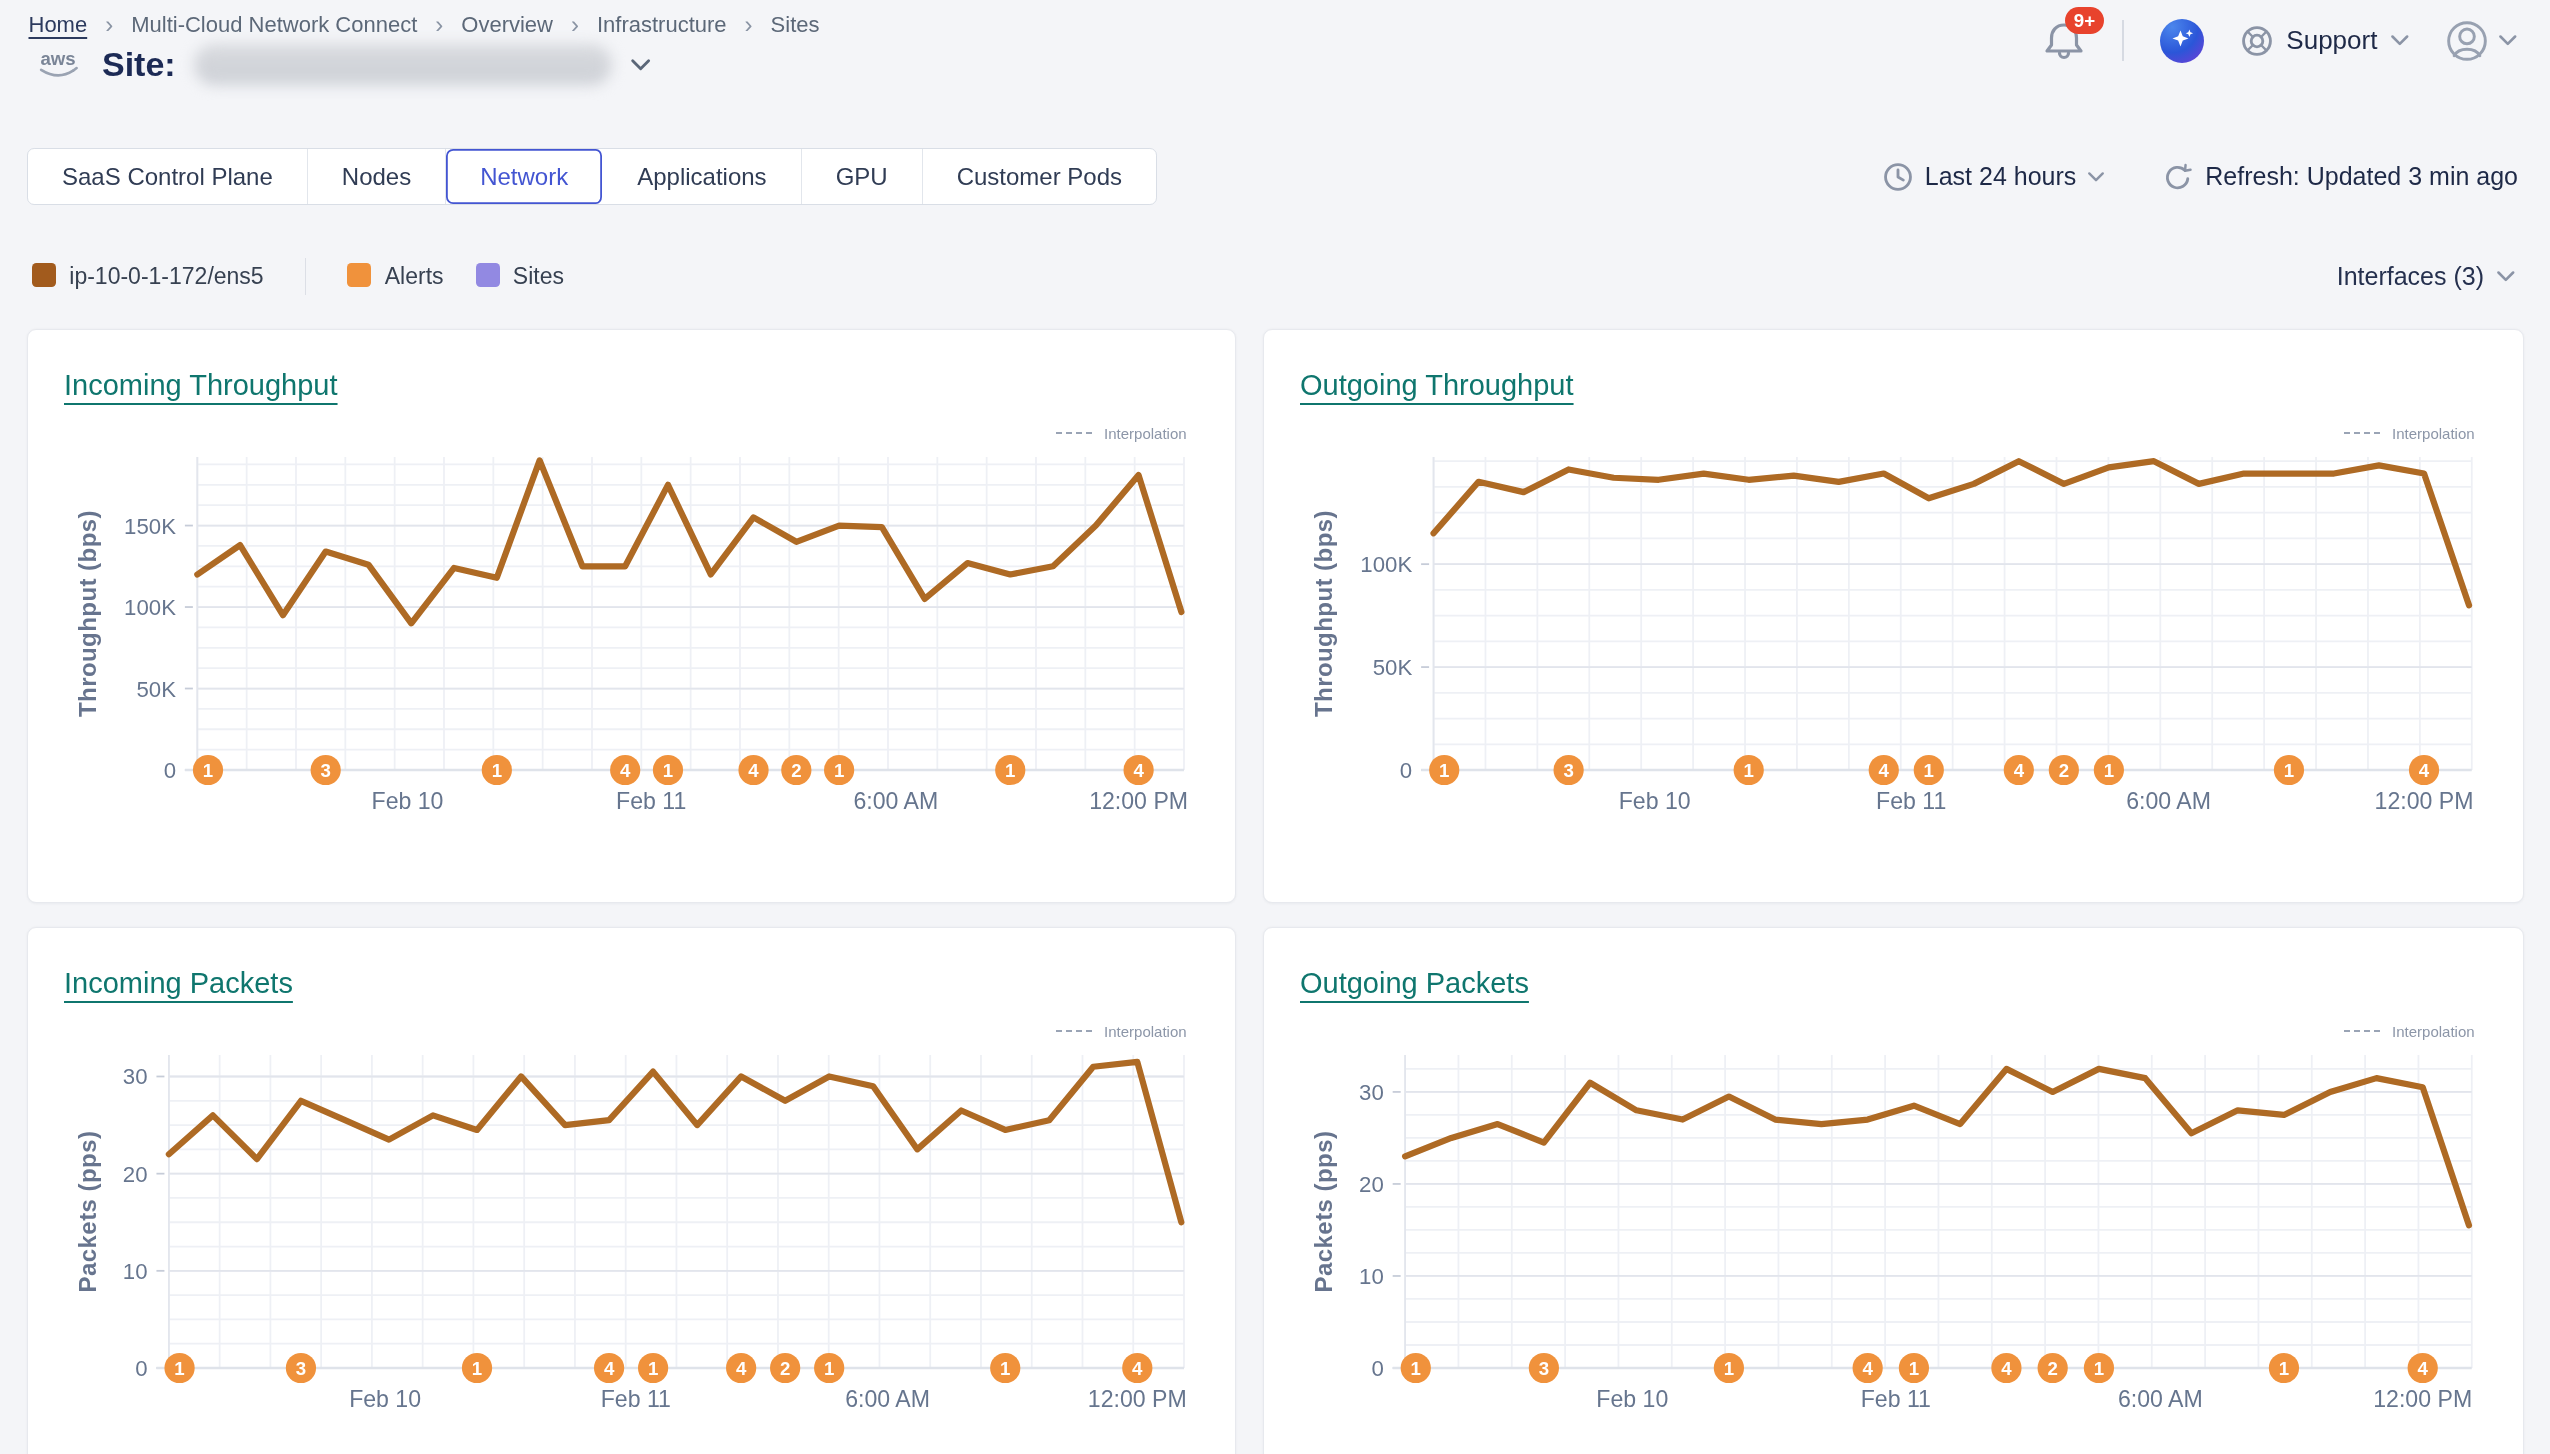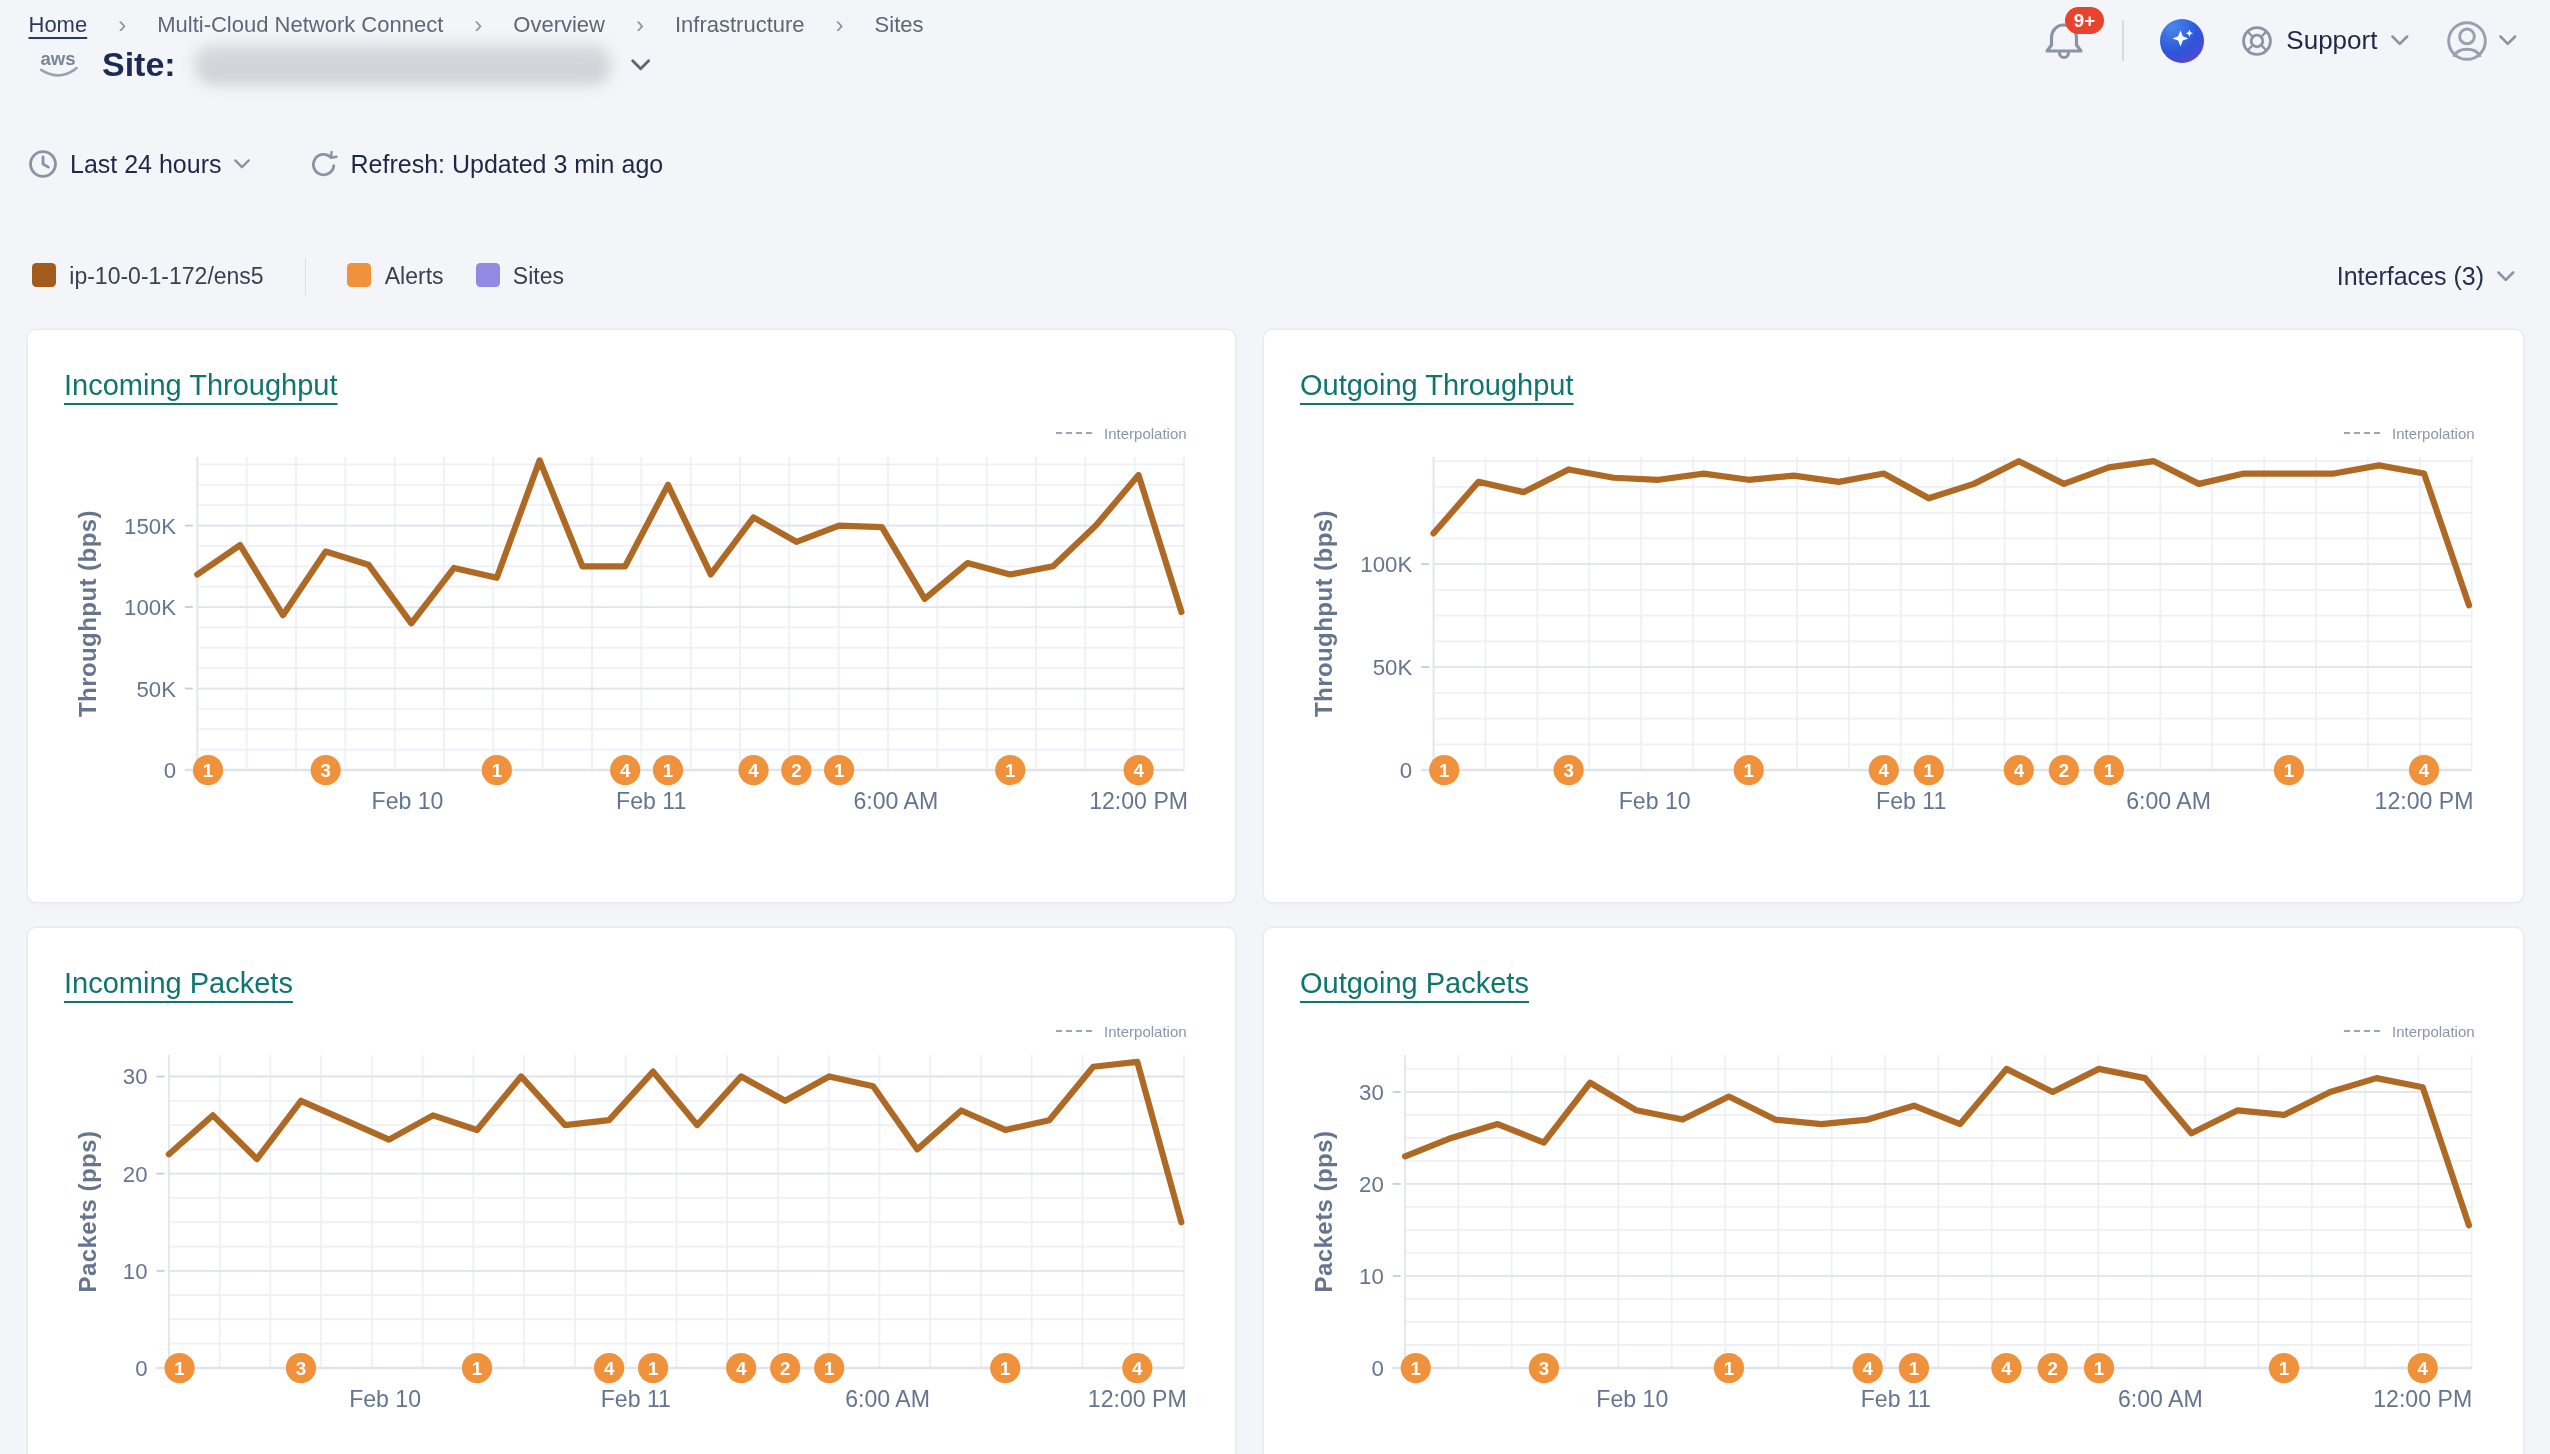--- a/index.html
+++ b/index.html
@@ -1,20 +1,20 @@
 <!DOCTYPE html>
 <html style="font-size:14.2px"><head>
 <meta charset="utf-8">
 <style>
   html,body{margin:0;padding:0}
   body{width:2550px;height:1455px;overflow:hidden;background:#f4f5f8;
        font-family:"Liberation Sans",sans-serif;color:#1e2947;position:relative}
   svg{display:block}
   
-  .breadcrumb{position:absolute;left:28.5px;top:10.7px;display:flex;align-items:center;gap:31px;font-size:22px;color:#5c6878}
+  .breadcrumb{position:absolute;left:28.5px;top:10.7px;display:flex;align-items:center;gap:18px;font-size:22px;color:#5c6878}
   .crumb{cursor:pointer}
   .crumb.first{color:#2c3a5e;text-decoration:underline;text-underline-offset:5.3px}
   .crumb.last{text-underline-offset:5.3px}
   .crumb-sep{color:#8a94a4;font-size:24px}
   
   .site-row{position:absolute;left:32px;top:44px;display:flex;align-items:center;gap:18px}
   .site-label{font-size:34px;font-weight:600;color:#1c2a55}
   .site-redacted{width:418px;height:41px;border-radius:20.5px;background:linear-gradient(180deg,#d8dade,#cdd0d6);filter:blur(7.1px)}
   
   .header-right{position:absolute;right:32px;top:14.2px;display:flex;align-items:center;gap:36px;height:53px}
@@ -116,20 +116,28 @@
       <circle cx="24" cy="19" r="8" class="icon-stroke" style="stroke:#98a1b1"></circle>
       <path d="M10 40 a15 11 0 0 1 28 0" class="icon-stroke" style="stroke:#98a1b1"></path>
     </svg>
     <svg width="19.6" height="12.4" viewBox="0 0 24 15">
       <polyline points="3,3 12,12 21,3" class="icon-stroke"></polyline>
     </svg>
   </div>
 </div>
 
 <div class="toolbar">
+  <div class="tabs">
+    <div class="tab">SaaS Control Plane</div>
+    <div class="tab">Nodes</div>
+    <div class="tab active">Network</div>
+    <div class="tab">Applications</div>
+    <div class="tab">GPU</div>
+    <div class="tab">Customer Pods</div>
+  </div>
   <div class="toolbar-right">
     <div class="tr-item">
       <svg width="32" height="32" viewBox="0 0 36 36">
         <circle cx="18" cy="18" r="14" class="icon-stroke"></circle>
         <path d="M18 10 v8 l6 3.5" class="icon-stroke"></path>
       </svg>
       <span>Last 24 hours</span>
       <svg width="18" height="11.6" viewBox="0 0 24 15">
         <polyline points="3,3 12,12 21,3" class="icon-stroke"></polyline>
       </svg>

